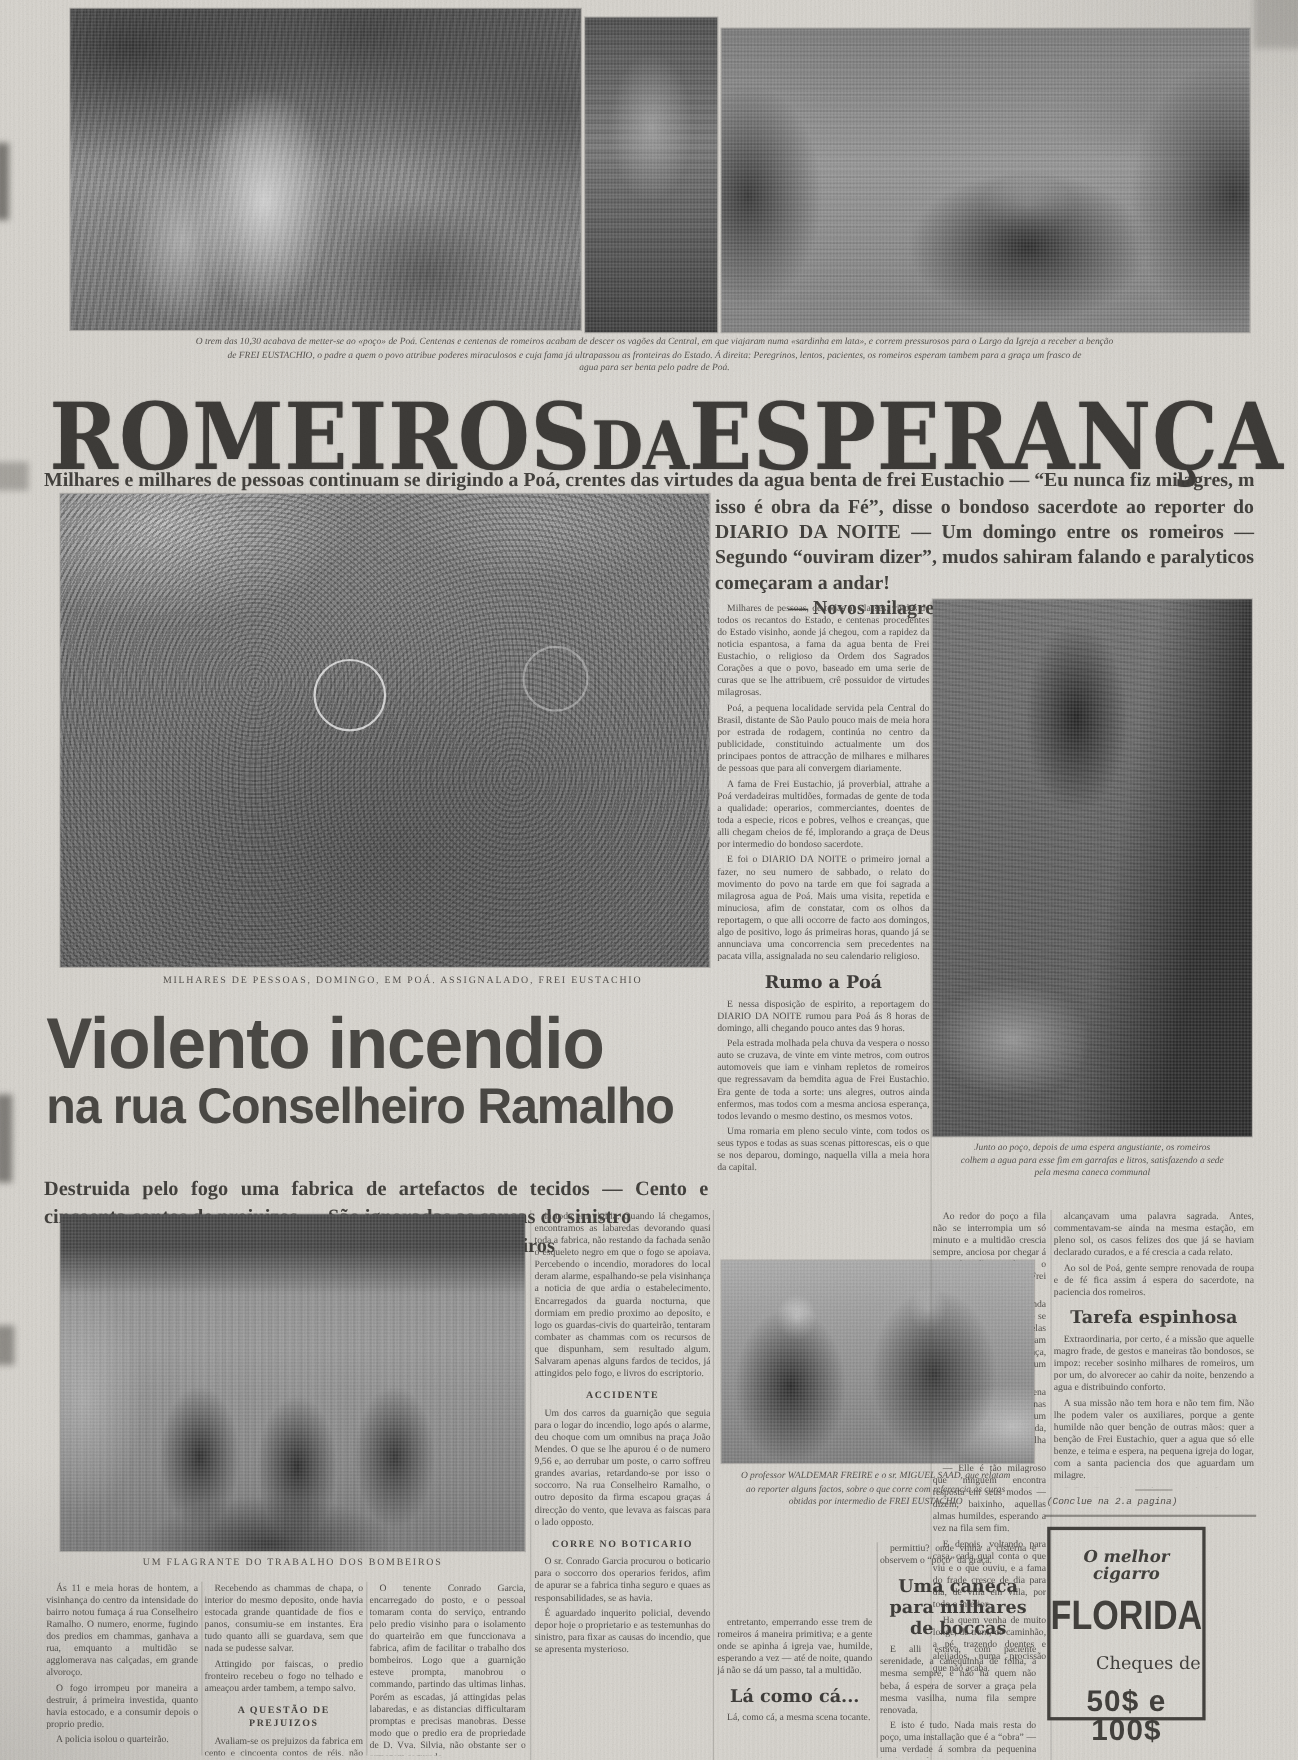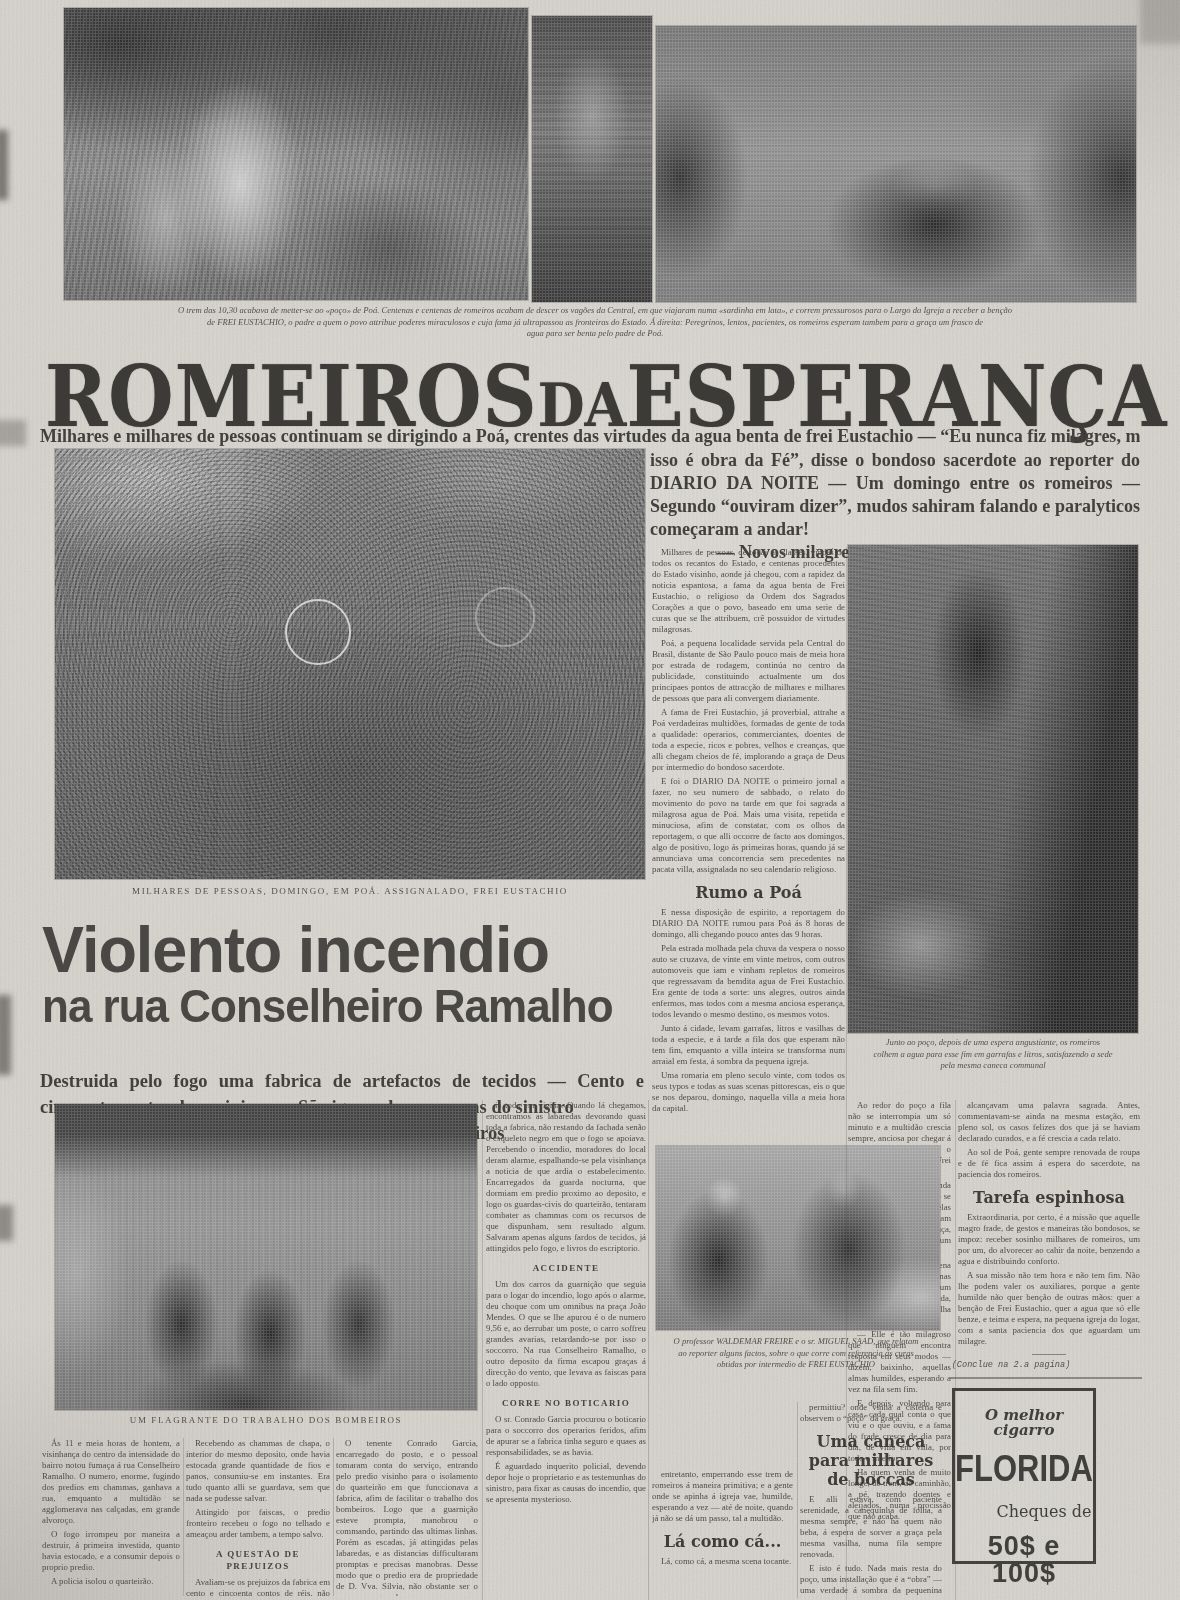--- a/index.html
+++ b/index.html
@@ -143,31 +143,30 @@
   <div class="abs deck" style="left:650px;top:449px;width:490px;">
     <p class="just">isso é obra da Fé”, disse o bondoso sacerdote ao reporter do DIARIO DA NOITE — Um domingo entre os romeiros — Segundo “ouviram dizer”, mudos sahiram falando e paralyticos começaram a andar!</p>
     <p class="ctr">— Novos milagres attribuidos ao padre de Poá</p>
   </div>
 
   <div class="abs photo ph-main" style="left:55px;top:449px;width:590px;height:430px;">
     <div class="ht"></div>
     <div class="circle-mark" style="left:230px;top:150px;width:62px;height:62px;border:2.5px solid rgba(232,229,222,.85);"></div>
     <div class="circle-mark" style="left:420px;top:138px;width:56px;height:56px;border:2px solid rgba(222,219,212,.45);"></div>
   </div>
-  <div class="abs caption-caps" style="left:55px;top:885px;width:590px;">MILHARES DE PESSOAS, DOMINGO, EM POÁ. ASSIGNALADO, FREI EUSTACHIO</div>
+  <div class="abs caption-caps" style="left:71px;top:885px;width:590px;">MILHARES DE PESSOAS, DOMINGO, EM POÁ. ASSIGNALADO, FREI EUSTACHIO</div>
 
   <div class="abs bodycol" style="left:652px;top:547px;width:193px;height:594px;">
       <p>Milhares de pessoas, de todas as classes, vindas de todos os recantos do Estado, e centenas procedentes do Estado visinho, aonde já chegou, com a rapidez da noticia espantosa, a fama da agua benta de Frei Eustachio, o religioso da Ordem dos Sagrados Corações a que o povo, baseado em uma serie de curas que se lhe attribuem, crê possuidor de virtudes milagrosas.</p>
       <p>Poá, a pequena localidade servida pela Central do Brasil, distante de São Paulo pouco mais de meia hora por estrada de rodagem, continúa no centro da publicidade, constituindo actualmente um dos principaes pontos de attracção de milhares e milhares de pessoas que para ali convergem diariamente.</p>
       <p>A fama de Frei Eustachio, já proverbial, attrahe a Poá verdadeiras multidões, formadas de gente de toda a qualidade: operarios, commerciantes, doentes de toda a especie, ricos e pobres, velhos e creanças, que alli chegam cheios de fé, implorando a graça de Deus por intermedio do bondoso sacerdote.</p>
       <p>E foi o DIARIO DA NOITE o primeiro jornal a fazer, no seu numero de sabbado, o relato do movimento do povo na tarde em que foi sagrada a milagrosa agua de Poá. Mais uma visita, repetida e minuciosa, afim de constatar, com os olhos da reportagem, o que alli occorre de facto aos domingos, algo de positivo, logo ás primeiras horas, quando já se annunciava uma concorrencia sem precedentes na pacata villa, assignalada no seu calendario religioso.</p>
       <div class="subhead">Rumo a Poá</div>
       <p>E nessa disposição de espirito, a reportagem do DIARIO DA NOITE rumou para Poá ás 8 horas de domingo, alli chegando pouco antes das 9 horas.</p>
       <p>Pela estrada molhada pela chuva da vespera o nosso auto se cruzava, de vinte em vinte metros, com outros automoveis que iam e vinham repletos de romeiros que regressavam da bemdita agua de Frei Eustachio. Era gente de toda a sorte: uns alegres, outros ainda enfermos, mas todos com a mesma anciosa esperança, todos levando o mesmo destino, os mesmos votos.</p>
-      <p>Junto á cidade, levam garrafas, litros e vasilhas de toda a especie, e á tarde a fila dos que esperam não tem fim, emquanto a villa inteira se transforma num arraial em festa, á sombra da pequena igreja.</p>
       <p>Uma romaria em pleno seculo vinte, com todos os seus typos e todas as suas scenas pittorescas, eis o que se nos deparou, domingo, naquella villa a meia hora da capital.</p>
     </div>
 
   <div class="abs photo ph-tall" style="left:848px;top:545px;width:290px;height:488px;">
       <div class="ht"></div>
     </div>
   <div class="abs caption-lines" style="left:846px;top:1037px;width:294px;">
       <p>Junto ao poço, depois de uma espera angustiante, os romeiros</p>
       <p>colhem a agua para esse fim em garrafas e litros, satisfazendo a sede</p>
       <p>pela mesma caneca communal</p>

